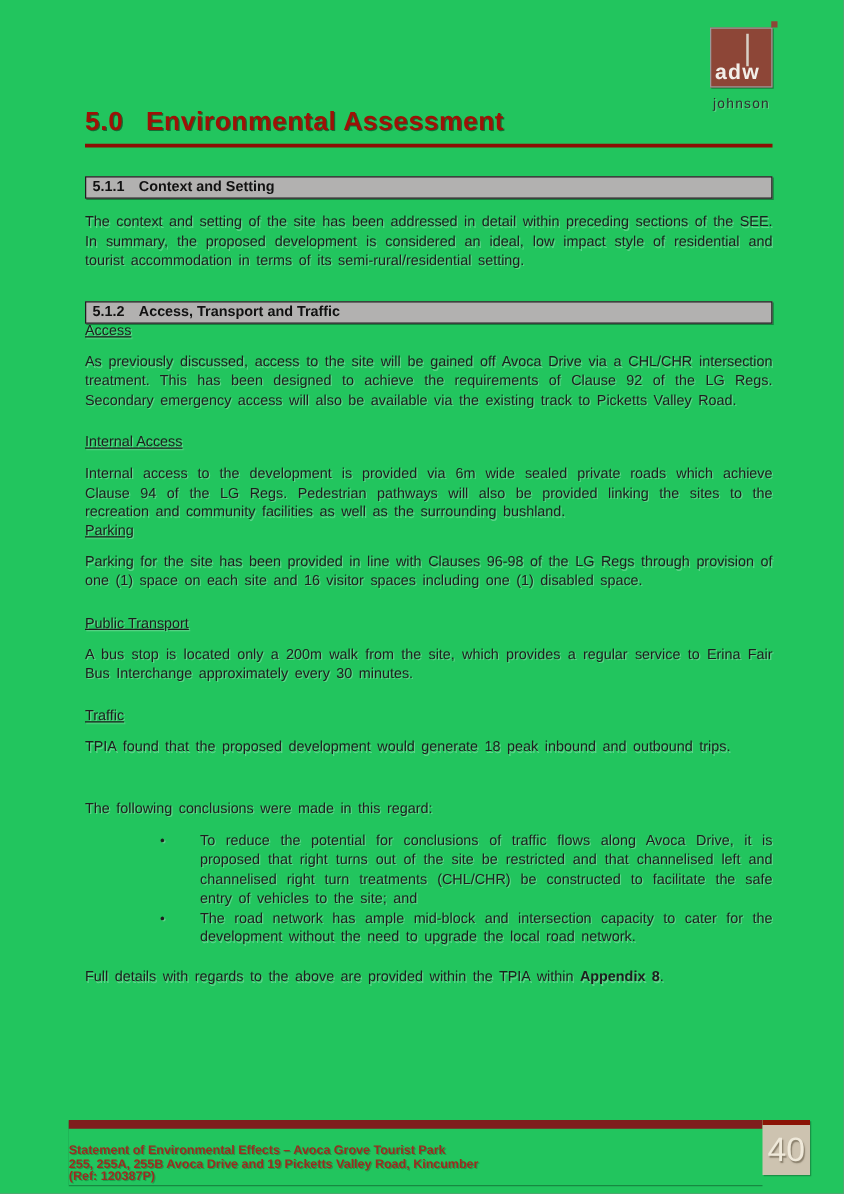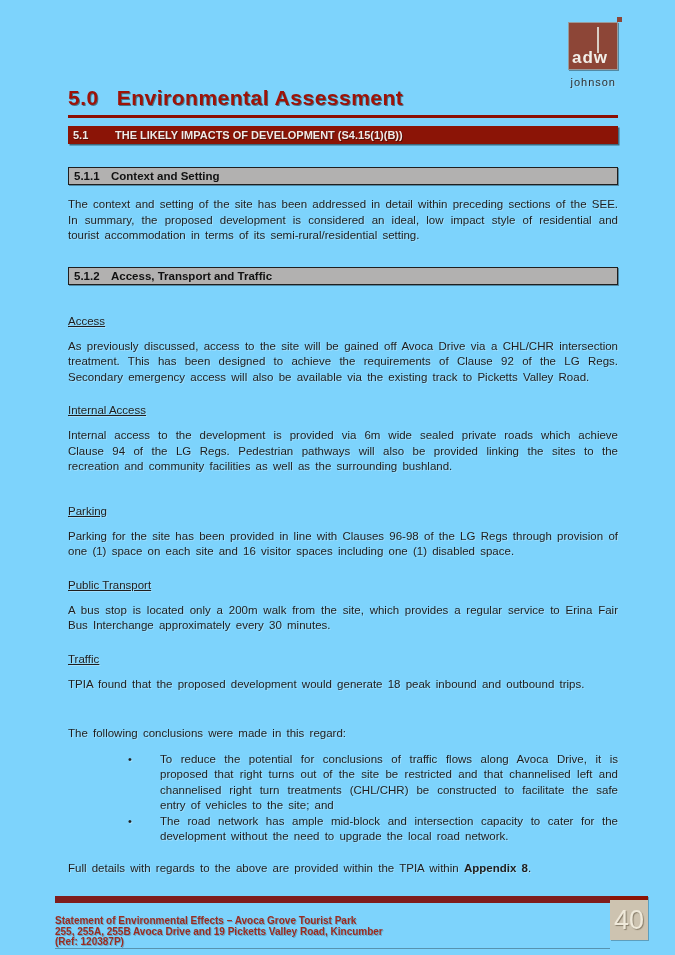--- a/index.html
+++ b/index.html
@@ -1,19 +1,19 @@
 <!DOCTYPE html>
 <html><head>
 <meta charset="utf-8">
 <style>
   html,body{margin:0;padding:0;background:#848484;}
   .page{
     position:relative;
     width:675px;height:955px;
-    background:#7dd3fc;
+    background:#22c55e;
     font-family:"Liberation Sans", sans-serif;
     color:#1e1e1e;
     overflow:hidden;
     box-sizing:border-box;
   }
   .content{position:absolute;left:68px;top:0;width:550px;}
 
   
   .logo{position:absolute;top:22px;left:500px;width:118px;text-align:right;}
   .logo-square{
@@ -73,21 +73,21 @@
 
   
   .para{
     margin:12px 0 0 0;
     font-size:11.5px;line-height:15.5px;
     text-align:justify;
     word-spacing:2px;
     text-shadow:1px 1px 0 rgba(255,255,255,0.28);
   }
   .subhead{
-    margin:30px 0 0 0;
+    margin:0 0 0 0;
     font-size:11.5px;
     text-decoration:underline;
     text-shadow:1px 1px 0 rgba(255,255,255,0.28);
   }
   .gap-lg{margin-top:19px;}
 
   ul.bullets{
     margin:10px 0 0 0;padding:0 0 0 92px;
     list-style:none;
   }
@@ -139,21 +139,20 @@
       <span class="logo-jstem"></span>
       <span class="logo-adw">adw</span>
     </div>
     <div class="logo-sub">johnson</div>
   </div>
 
   <div class="content">
 
     <h1 class="title"><span class="num">5.0</span><span>Environmental Assessment</span></h1>
 
-    <div class="redbar"><span class="num">5.1</span><span>THE LIKELY IMPACTS OF DEVELOPMENT (S4.15(1)(B))</span></div>
 
     <div class="graybar"><span class="num">5.1.1</span><span>Context and Setting</span></div>
 
     <p class="para">The context and setting of the site has been addressed in detail within preceding sections of the SEE. In summary, the proposed development is considered an ideal, low impact style of residential and tourist accommodation in terms of its semi-rural/residential setting.</p>
 
     <div class="graybar"><span class="num">5.1.2</span><span>Access, Transport and Traffic</span></div>
 
     <p class="subhead">Access</p>
     <p class="para">As previously discussed, access to the site will be gained off Avoca Drive via a CHL/CHR intersection treatment. This has been designed to achieve the requirements of Clause 92 of the LG Regs. Secondary emergency access will also be available via the existing track to Picketts Valley Road.</p>
 

